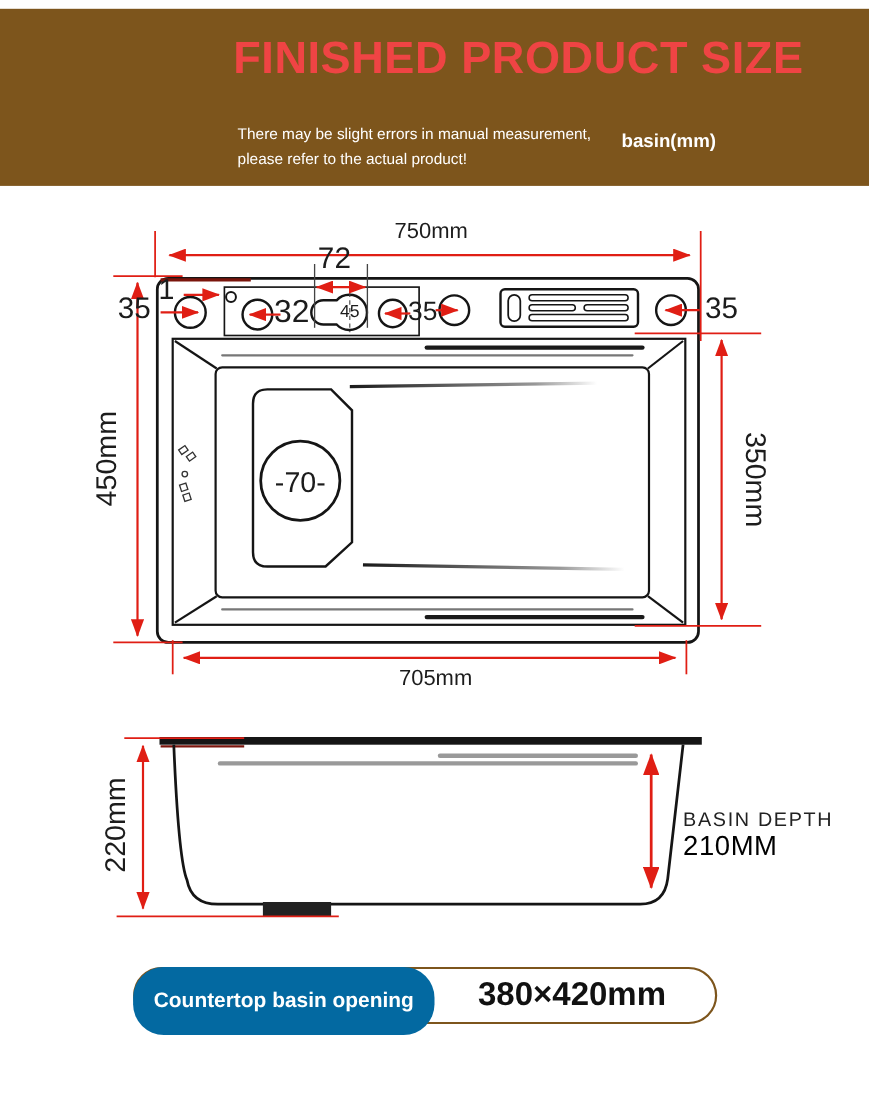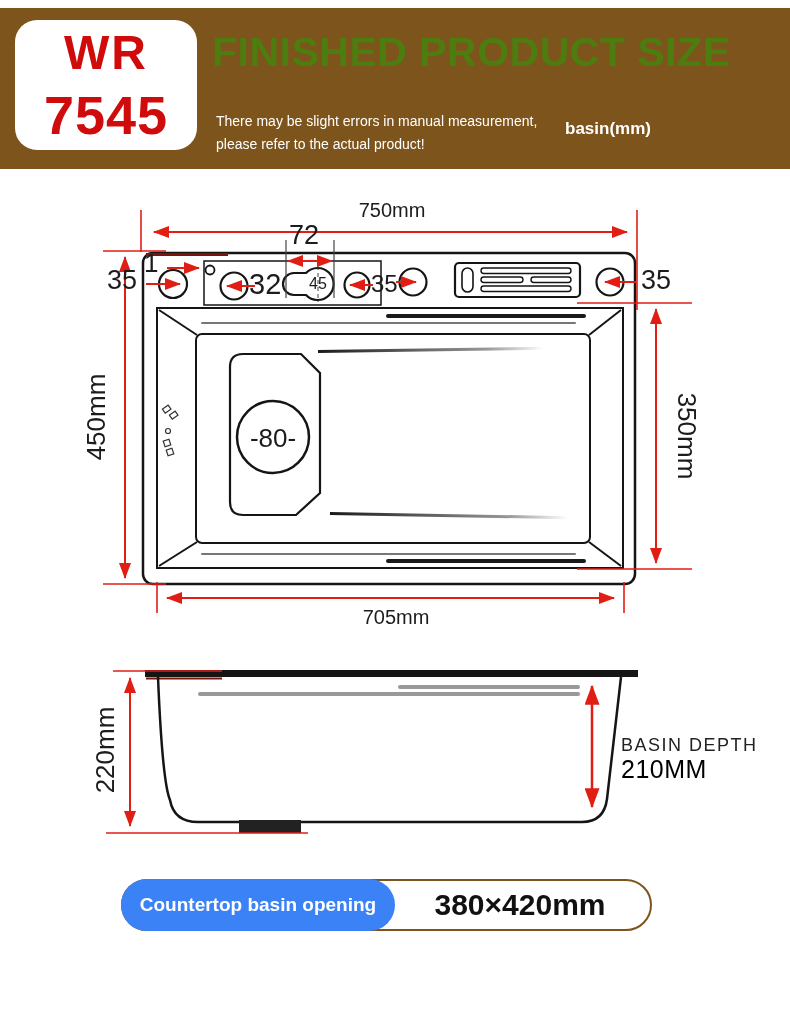--- a/index.html
+++ b/index.html
@@ -10,46 +10,42 @@
   .ctr{text-align:center;}
   .rot-ccw{transform:rotate(-90deg);transform-origin:center center;}
   .rot-cw{transform:rotate(90deg);transform-origin:center center;}
   
   .header{position:absolute;left:0;top:8px;width:790px;height:161px;background:#7d551c;z-index:0;}
   .model-box{position:absolute;left:15px;top:20px;width:182px;height:130px;background:#fff;
              border-radius:22px;z-index:2;display:flex;flex-direction:column;align-items:center;
              justify-content:center;gap:4px;}
   .model-box .l1{font-size:48px;font-weight:bold;color:#cf0b0b;letter-spacing:2px;}
   .model-box .l2{font-size:54px;font-weight:bold;color:#cf0b0b;letter-spacing:1px;}
-  .title{position:absolute;left:212px;top:29px;font-size:41px;font-weight:bold;color:#4d7c0f;
+  .title{position:absolute;left:212px;top:29px;font-size:41px;font-weight:bold;color:#ef4444;
          letter-spacing:0.5px;z-index:2;}
   .sub{position:absolute;left:216px;top:89px;font-size:14px;color:#fff;line-height:23px;z-index:2;margin-top:21px;}
   .unit{position:absolute;left:565px;top:119px;font-size:17px;font-weight:bold;color:#fff;z-index:2;}
   
   .d28{font-size:20px;} .d27{font-size:27px;} .d26{font-size:26px;} .d29{font-size:29px;}
   .d24{font-size:24px;} .d16{font-size:16px;}
   
   .pill{position:absolute;left:121px;top:879px;width:531px;height:52px;border:2px solid #7d551c;
         border-radius:28px;background:#fff;box-sizing:border-box;z-index:2;}
-  .pill-brown{position:absolute;left:121px;top:879px;width:274px;height:52px;background:#3b82f6;
+  .pill-brown{position:absolute;left:121px;top:879px;width:274px;height:62px;background:#0369a1;
         border-radius:28px;z-index:3;display:flex;align-items:center;justify-content:center;text-align:center;}
   .pill-brown span{color:#fff;font-weight:bold;font-size:19px;}
   .pill-size{position:absolute;left:395px;top:879px;width:250px;height:52px;z-index:3;
         display:flex;align-items:center;justify-content:center;font-size:30px;font-weight:bold;color:#111;}
 </style>
 </head>
 <body>
 
 <div id="canvas">
 
   <div class="header"></div>
-  <div class="model-box">
-    <div class="l1">WR</div>
-    <div class="l2">7545</div>
-  </div>
   <div class="title">FINISHED PRODUCT SIZE</div>
   <div class="sub">
     <div>There may be slight errors in manual measurement,</div>
     <div>please refer to the actual product!</div>
   </div>
   <div class="unit">basin(mm)</div>
 
   <svg id="draw" width="790" height="1010" viewBox="0 0 790 1010">
     <defs>
       <marker id="ah" viewBox="0 0 8 6" refX="7.5" refY="3" markerWidth="8" markerHeight="6" orient="auto-start-reverse" markerUnits="strokeWidth">
@@ -165,21 +161,21 @@
   </svg>
 
   <div class="lbl ctr d28" style="left:327px;top:200px;width:130px;">750mm</div>
   <div class="lbl ctr d27" style="left:286px;top:222px;width:36px;">72</div>
   <div class="lbl d26" style="left:144px;top:250px;">1</div>
   <div class="lbl d27" style="left:107px;top:267px;">35</div>
   <div class="lbl d29" style="left:249px;top:270px;">32</div>
   <div class="lbl d24" style="left:371px;top:272px;">35</div>
   <div class="lbl d27" style="left:641px;top:267px;">35</div>
   <div class="lbl d16 ctr" style="left:306px;top:276px;width:24px;">45</div>
-  <div class="lbl d26 ctr" style="left:245px;top:425px;width:56px;">-80-</div>
+  <div class="lbl d26 ctr" style="left:245px;top:425px;width:56px;">-70-</div>
   <div class="lbl d26 ctr rot-ccw" style="left:26px;top:404px;width:140px;">450mm</div>
   <div class="lbl d26 ctr rot-cw" style="left:617px;top:423px;width:140px;">350mm</div>
   <div class="lbl ctr d28" style="left:330px;top:607px;width:132px;">705mm</div>
 
   <div class="lbl d26 ctr rot-ccw" style="left:25px;top:737px;width:160px;">220mm</div>
   <div class="lbl" style="left:621px;top:736px;font-size:18px;letter-spacing:1.5px;color:#222;">BASIN DEPTH</div>
   <div class="lbl" style="left:621px;top:757px;font-size:25px;letter-spacing:0.5px;color:#000000;">210MM</div>
 
   <div class="pill"></div>
   <div class="pill-brown">

